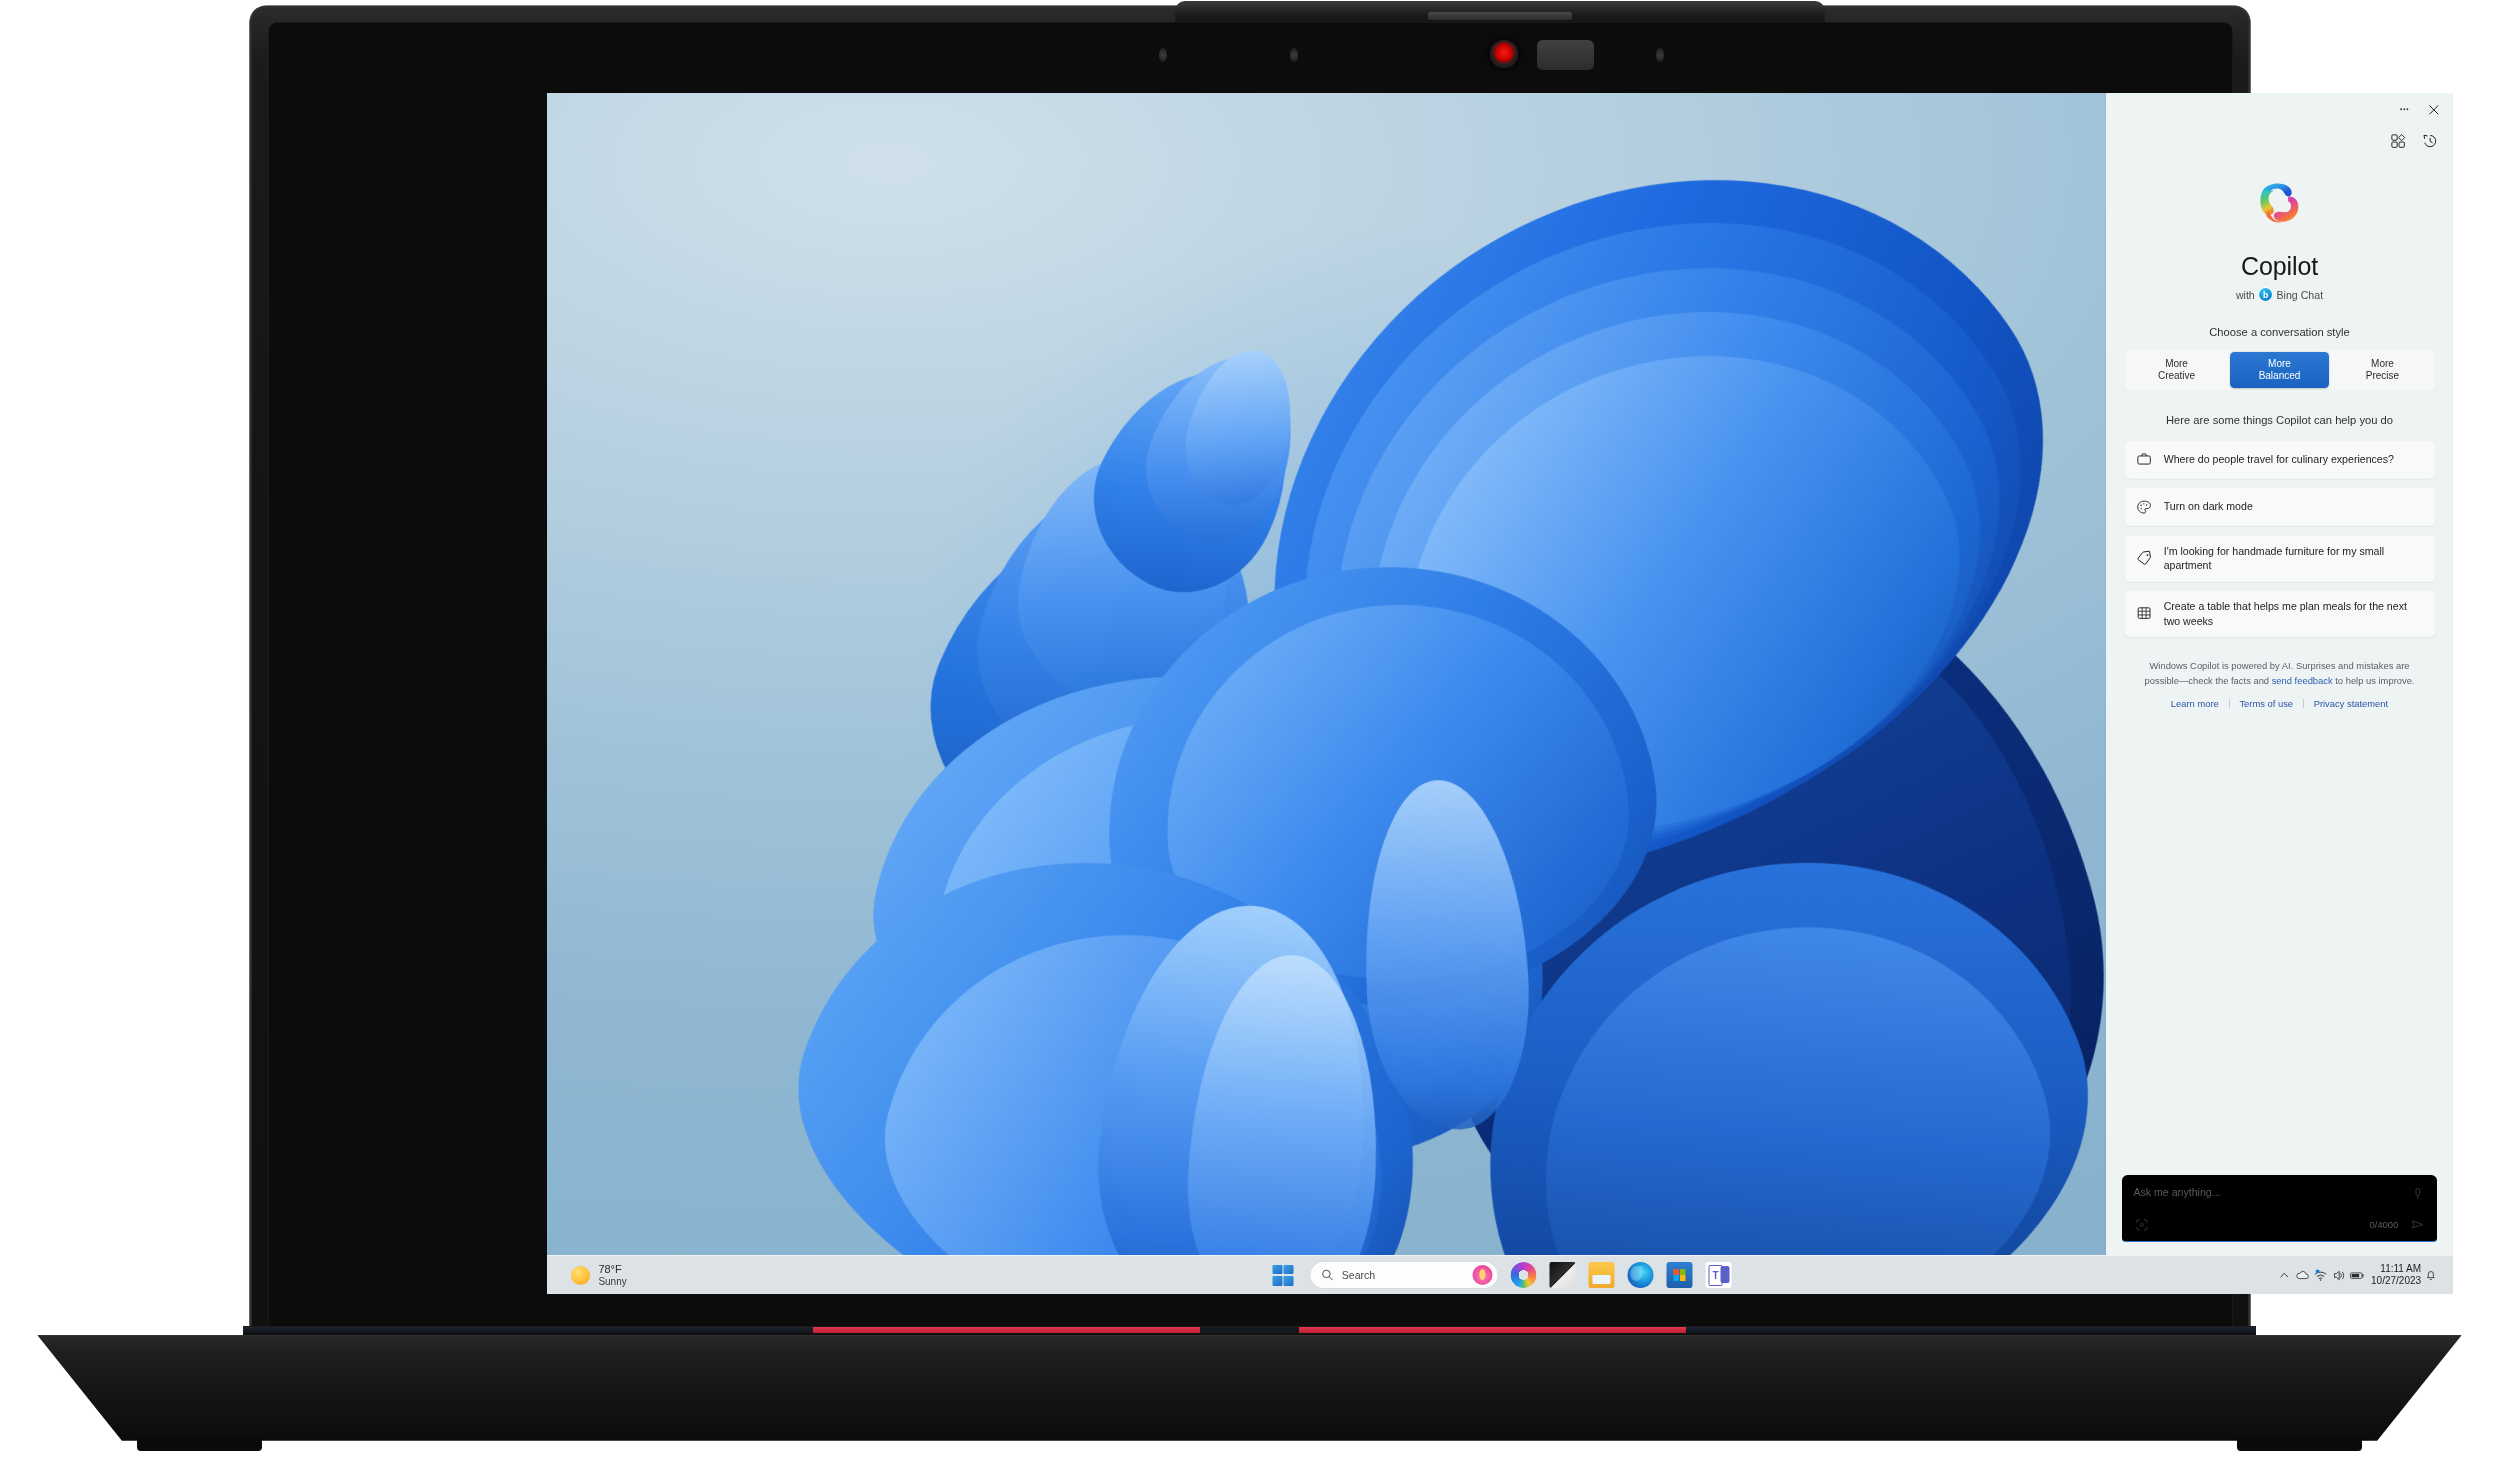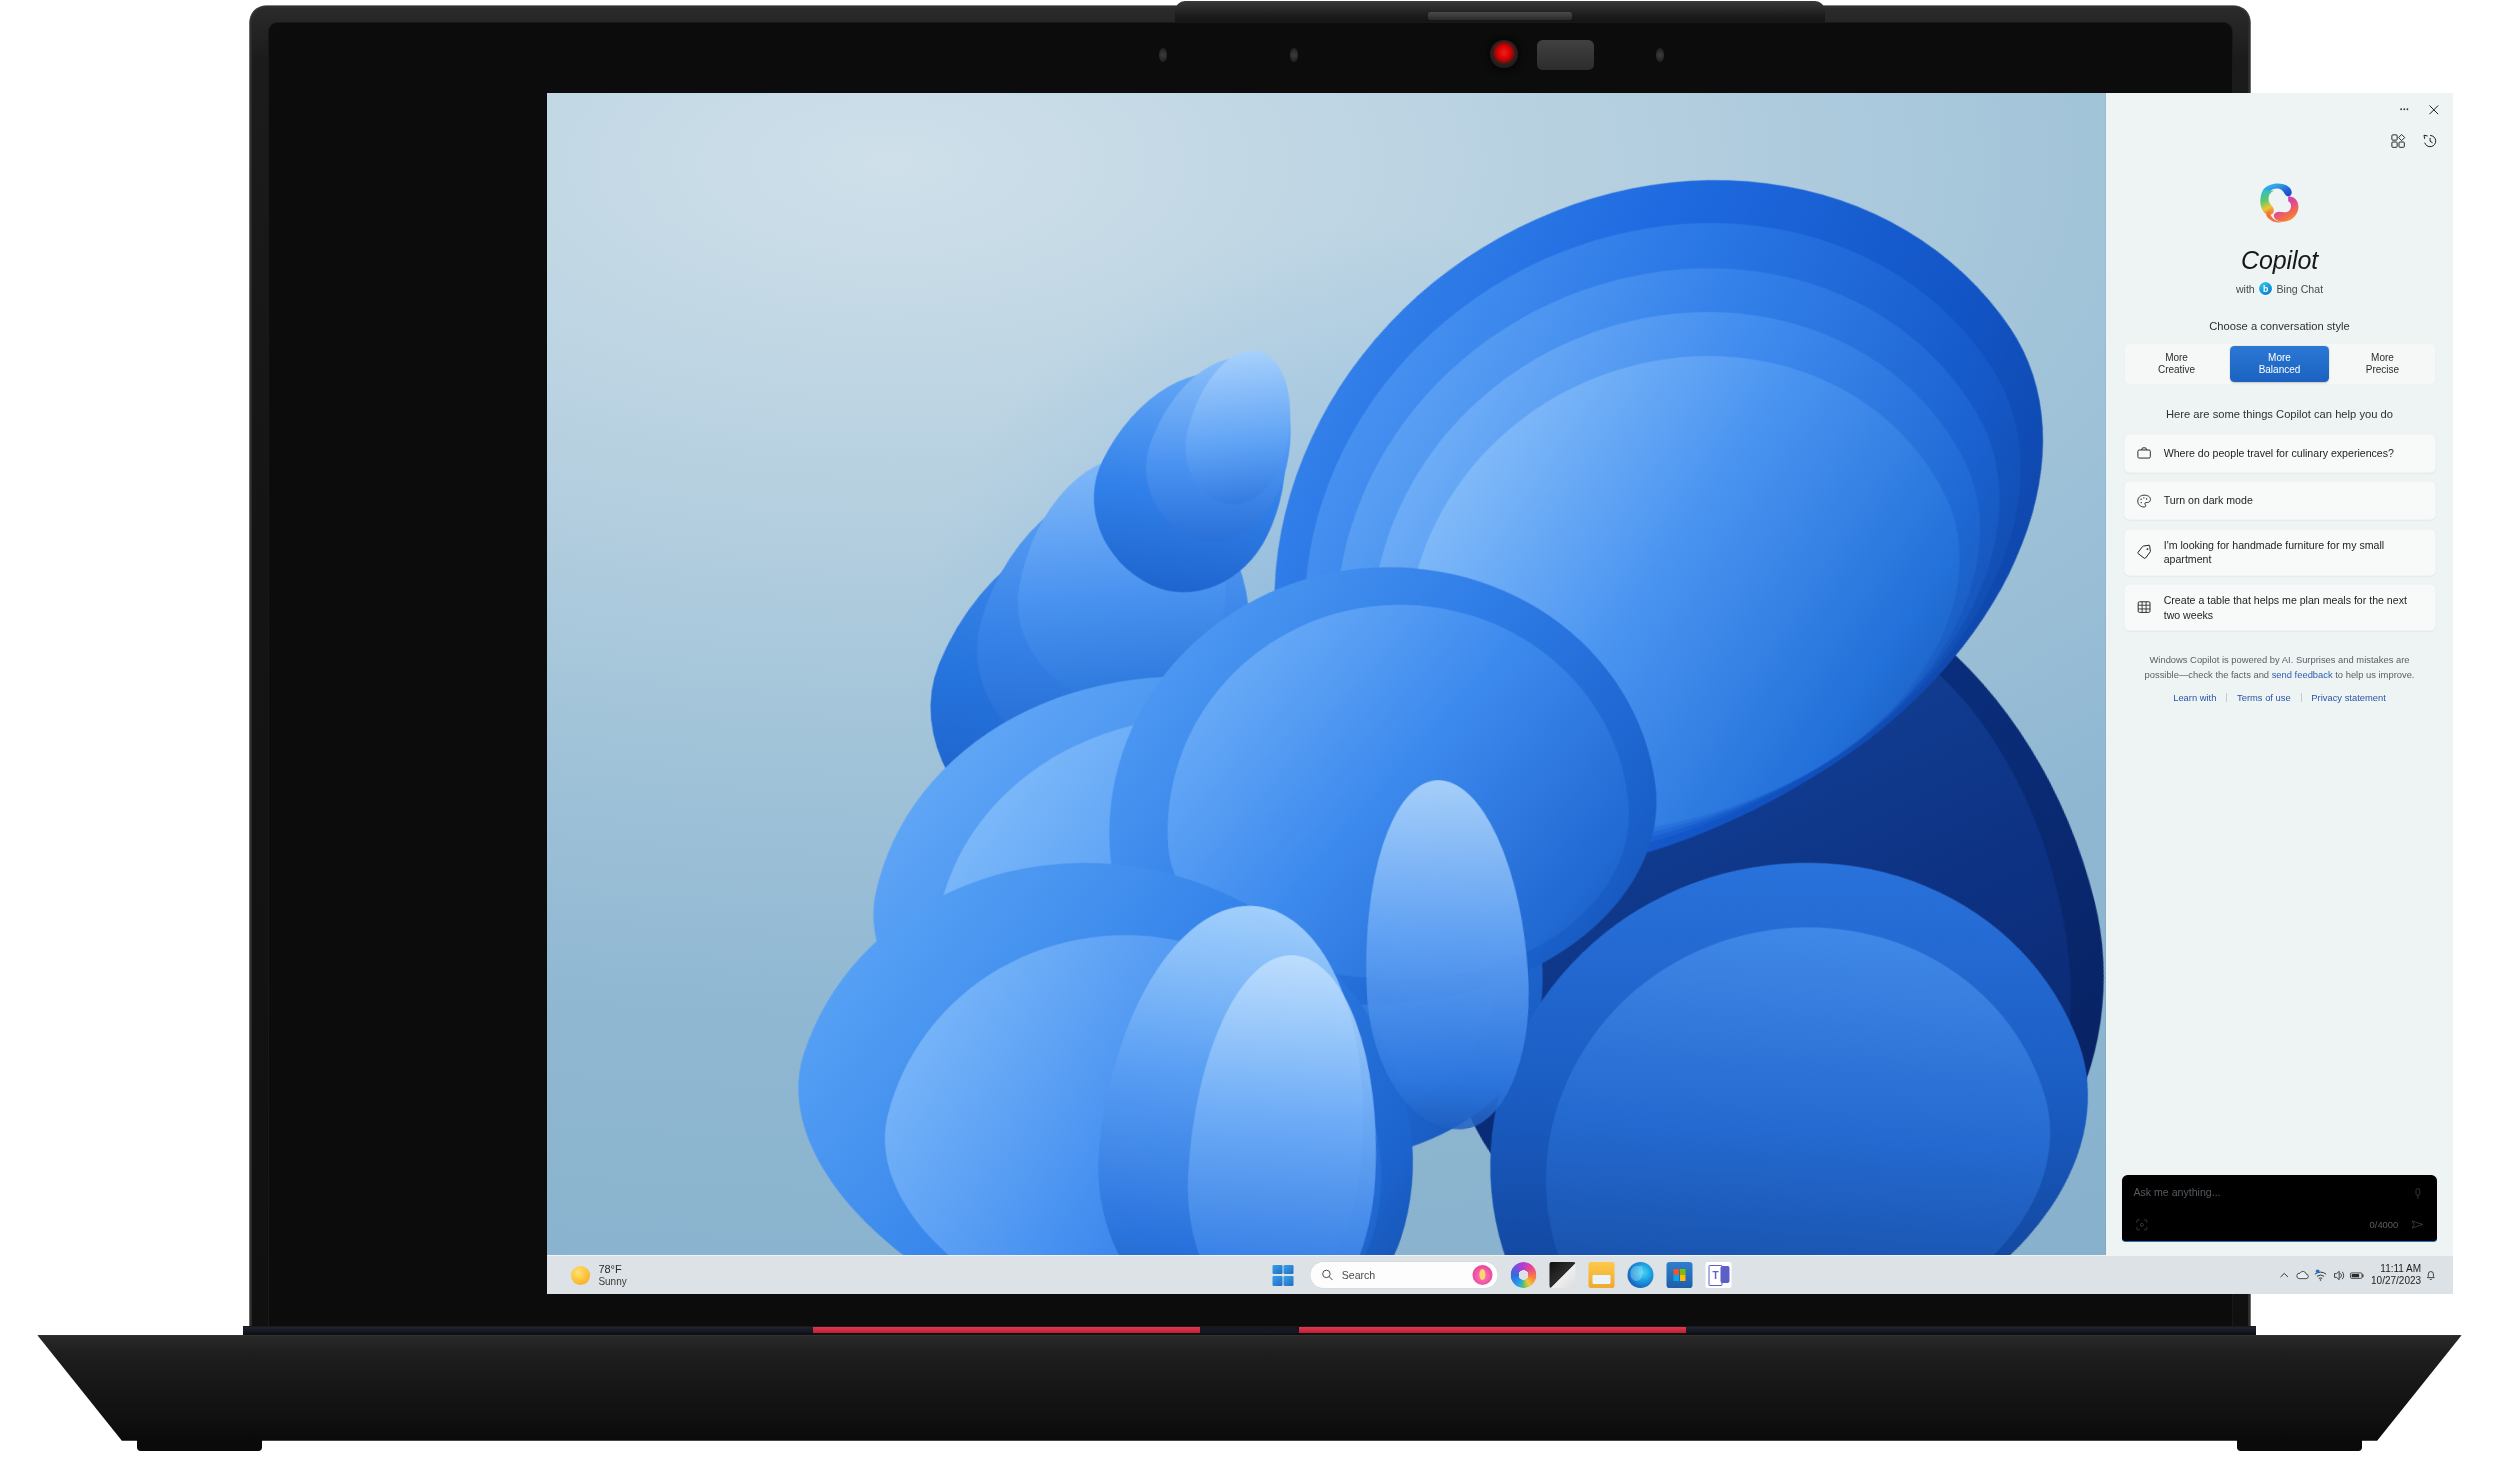--- a/index.html
+++ b/index.html
@@ -198,21 +198,21 @@
     box-shadow: -0.6px 0 0 rgba(0,0,0,.07);
     display:flex; flex-direction:column;
   }
   #cp-titlebar { height: 32.5px; display:flex; align-items:center; justify-content:flex-end; gap:3.7px; padding-right:6.2px; }
   .cp-tb-btn { width:26px;height:22.5px; display:flex;align-items:center;justify-content:center; color:#1c1c1c; border-radius:2.5px; }
   #cp-toolrow { height:30px; display:flex; align-items:center; justify-content:flex-end; gap:10px; padding-right:11.2px; }
   .cp-tool { width:22.5px;height:22.5px;display:flex;align-items:center;justify-content:center;color:#1c1c1c;border-radius:2.5px; }
 
   #cp-hero { text-align:center; margin-top: 19px; }
   #cp-logo { width:54px;height:54px;margin:0 auto; position:relative; }
-  #cp-title { font-size:25px; color:#171717; margin-top:17px; letter-spacing:-0.1px;font-style:italic; }
+  #cp-title { font-size:25px; color:#171717; margin-top:23px; letter-spacing:-0.1px; }
   #cp-subtitle { font-size:10.6px; color:#4a4a4a; margin-top:7.5px; display:flex;align-items:center;justify-content:center;gap:4.4px; }
   #bing-badge {
     width:13px;height:13px;border-radius:50%;
     background: linear-gradient(150deg,#3bd0ef 0%, #1aa3e0 45%, #0f74c8 100%);
     color:#fff;font-size:8.7px;font-weight:bold;
     display:flex;align-items:center;justify-content:center;
     box-shadow: 0 0 0 0.9px #ffffff;
   }
 
   #cp-style-label { text-align:center; font-size:11.2px; color:#303030; margin-top:25px; }
@@ -480,21 +480,21 @@
           <span class="sug-text">Create a table that helps me plan meals for the next two weeks</span>
         </div>
 
       </div>
 
       <div id="cp-disclaimer">
         <span>Windows Copilot is powered by AI. Surprises and mistakes are possible—check the facts and </span><span class="lnk">send feedback</span><span> to help us improve.</span>
       </div>
 
       <div id="cp-links">
-        <a href="#">Learn with</a>
+        <a href="#">Learn more</a>
         <span class="sep"></span>
         <a href="#">Terms of use</a>
         <span class="sep"></span>
         <a href="#">Privacy statement</a>
       </div>
 
       <div id="cp-input-wrap">
         <div id="cp-input-box">
           <div id="cp-input-row1">
             <div id="cp-placeholder">Ask me anything...</div>

